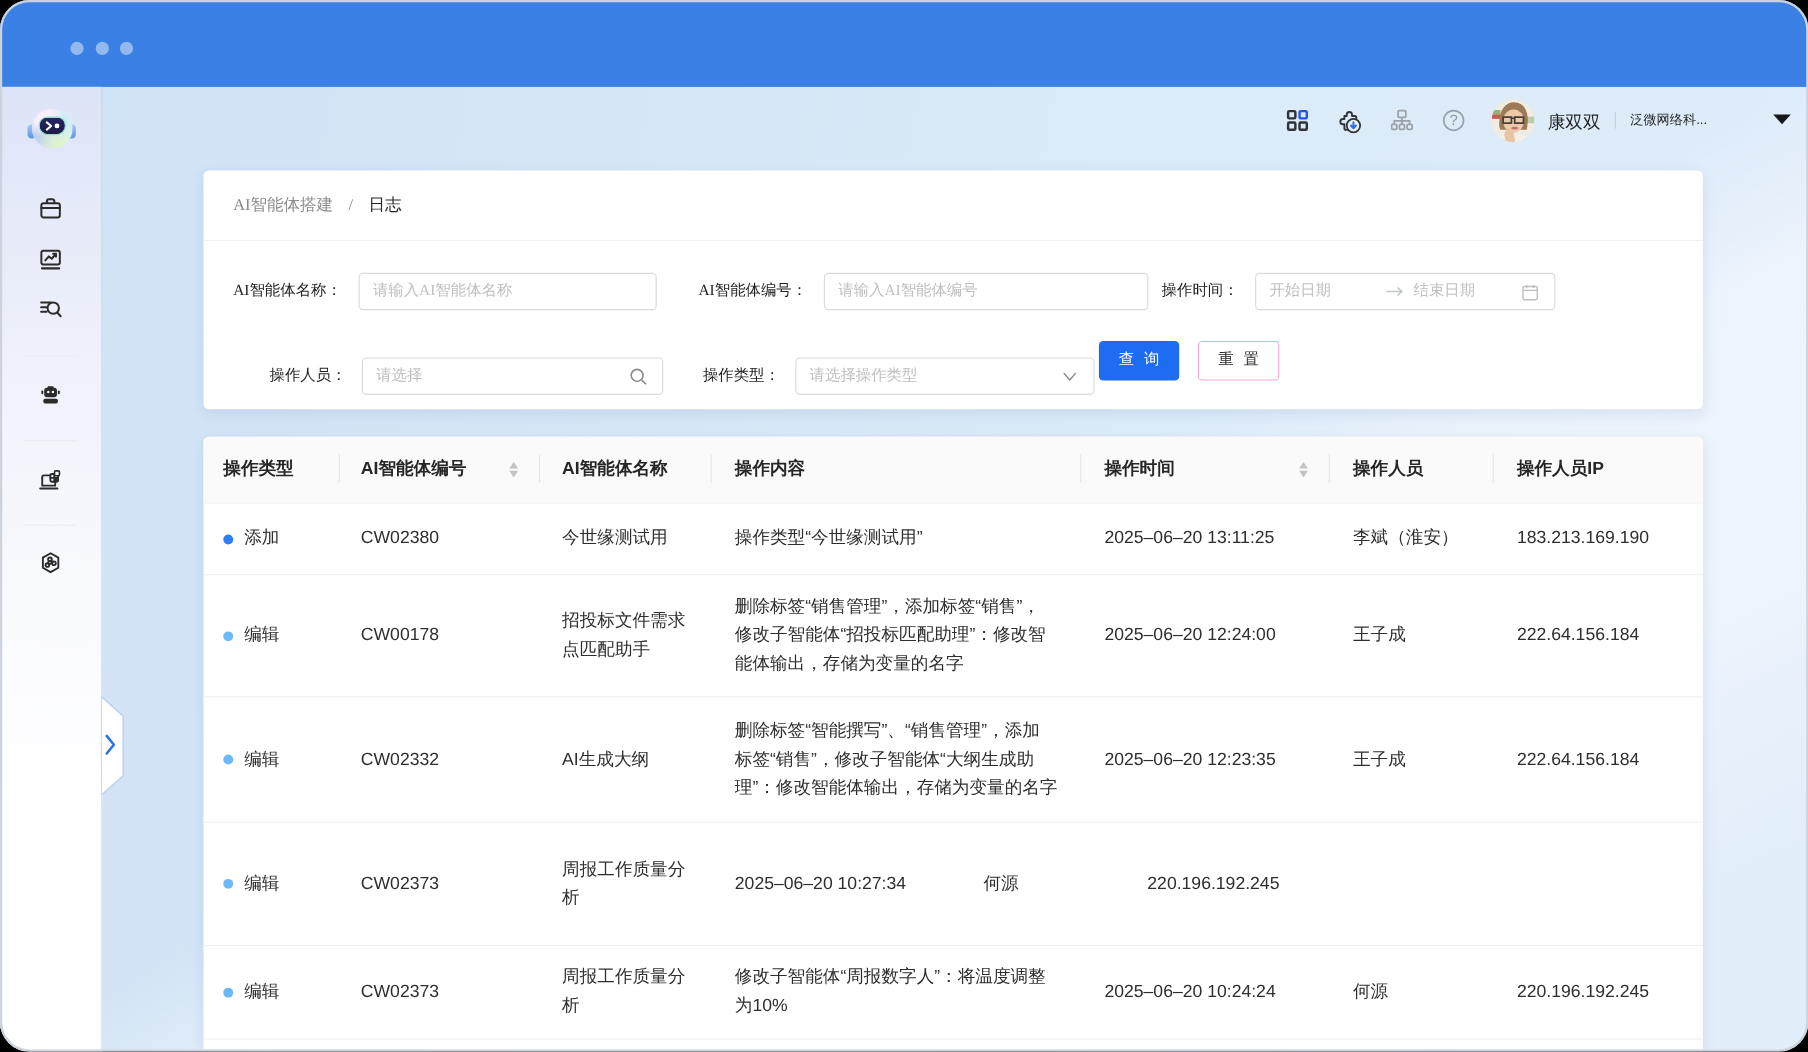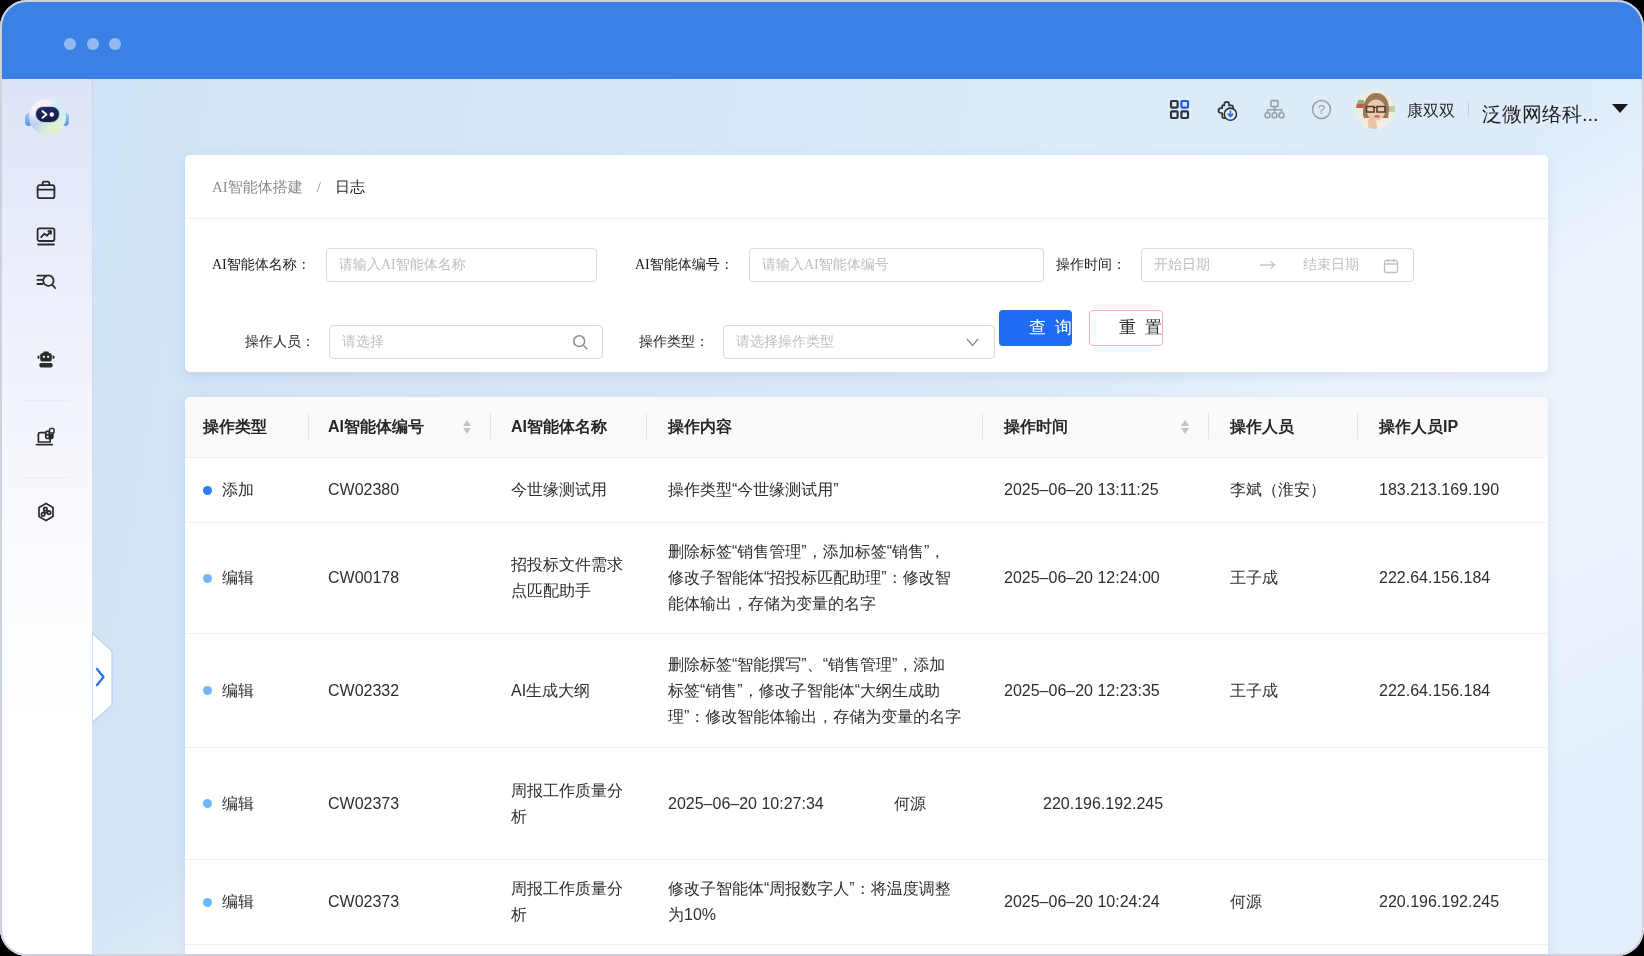--- a/index.html
+++ b/index.html
@@ -35,35 +35,35 @@
      background:linear-gradient(180deg,#2a2566,#1c1947); border:1px solid #8fe3c0;
      display:flex; align-items:center; }
   
   #tab { position:absolute; left:92px; top:631px; z-index:5; }
   
   .tico { position:absolute; top:99px; }
   #avatar { position:absolute; left:1356px; top:90px; width:39px; height:39px; border-radius:50%; overflow:hidden;
      background:linear-gradient(180deg,#cfe3cf 0%,#e7efe3 100%); }
   #uname { position:absolute; left:1407px; top:101px; font-size:16px; color:#1f1f1f; }
   #usep  { position:absolute; left:1468px; top:102px; width:1px; height:15px; background:#c9ced6; }
-  #uco   { position:absolute; left:1482px; top:101px; font-size:20px; color:#1f1f1f; }
+  #uco   { position:absolute; left:1482px; top:101px; font-size:12px; color:#1f1f1f; }
   #caret { position:absolute; left:1612px; top:104px; width:0; height:0;
      border-left:8px solid transparent; border-right:8px solid transparent; border-top:9px solid #15181d; }
   
   .card { position:absolute; left:185px; width:1363px; background:#fff; border-radius:5px;
      box-shadow:0 4px 12px rgba(110,140,190,.18); }
   #fcard { top:155px; height:217px;font-family:Liberation Serif, serif; }
   #crumb { position:absolute; left:0; top:0; right:0; height:64px; line-height:64px; padding-left:27px;
      font-size:15px; color:#262626; border-bottom:1px solid #f0f0f0; }
   #crumb .g { color:#8c8c8c; }
   .flabel { position:absolute; font-size:14px; color:#1f1f1f; line-height:34px; }
   .finput { position:absolute; height:34px; border:1px solid #d9d9d9; border-radius:4px; background:#fff;
      font-size:14px; color:#bfbfbf; line-height:32px; padding-left:12px; }
   .frow1 { top:93px; } .frow2 { top:170px;margin-left:33px; }
-  .btn { position:absolute; top:155px; height:36px; border-radius:4px; font-size:17px; text-align:right; line-height:36px; }
+  .btn { position:absolute; top:155px; height:36px; border-radius:4px; font-size:14px; text-align:center; line-height:36px; }
   
   #tcard { top:397px; height:557px; border-radius:5px 5px 0 0; }
   .trow { position:absolute; left:0; width:100%; display:flex; }
   .cell { flex:none; display:flex; align-items:center; font-size:16px; color:#2e2e2e; line-height:26px; }
   .c1{width:124px; padding-left:18px;} .c2{width:182px; padding-left:19px;}
   .c3{width:156px; padding-left:20px;} .c4{width:336px; padding-left:21px;}
   .c5{width:226px; padding-left:21px;} .c6{width:149px; padding-left:21px;}
   .c7{width:190px; padding-left:21px;}
   #thead { top:0; height:61px; background:#fafafa; border-bottom:1px solid #f0f0f0; border-radius:5px 5px 0 0; }
   #thead .cell { font-weight:bold; color:#262626; position:relative; }
@@ -197,21 +197,21 @@
     <div class="flabel frow1" style="left:27px">AI智能体名称：</div>
     <div class="finput frow1" style="left:141px; width:271px;">请输入AI智能体名称</div>
     <div class="flabel frow1" style="left:450px">AI智能体编号：</div>
     <div class="finput frow1" style="left:564px; width:295px;">请输入AI智能体编号</div>
     <div class="flabel frow1" style="left:871px">操作时间：</div>
     <div class="finput frow1" style="left:956px; width:273px; display:flex; align-items:center;">
       <span>开始日期</span>
         <svg style="margin-left:49px" width="17" height="10" viewBox="0 0 17 10" fill="none" stroke="#c3c7cc" stroke-width="1.4">
           <path d="M1 5h14M11.5 1.5L15.5 5l-4 3.5"></path>
         </svg>
-        <span style="margin-left:27px;text-align:right;">结束日期</span>
+        <span style="margin-left:9px;text-align:right;">结束日期</span>
       <svg style="position:absolute; right:14px; top:9px;" width="16" height="16" viewBox="0 0 16 16" fill="none" stroke="#bfbfbf" stroke-width="1.3">
         <rect x="1.5" y="2.5" width="13" height="12" rx="1.5"></rect>
           <path d="M1.5 6h13M5 1v3M11 1v3"></path>
         </svg>
     </div>
 
     <div class="flabel frow2" style="left:27px">操作人员：</div>
     <div class="finput frow2" style="left:111px; width:274px;">请选择
       <svg style="position:absolute; right:13px; top:8px;" width="17" height="17" viewBox="0 0 17 17" fill="none" stroke="#8c8c8c" stroke-width="1.5">
         <circle cx="7.2" cy="7.2" r="5.4"></circle>

